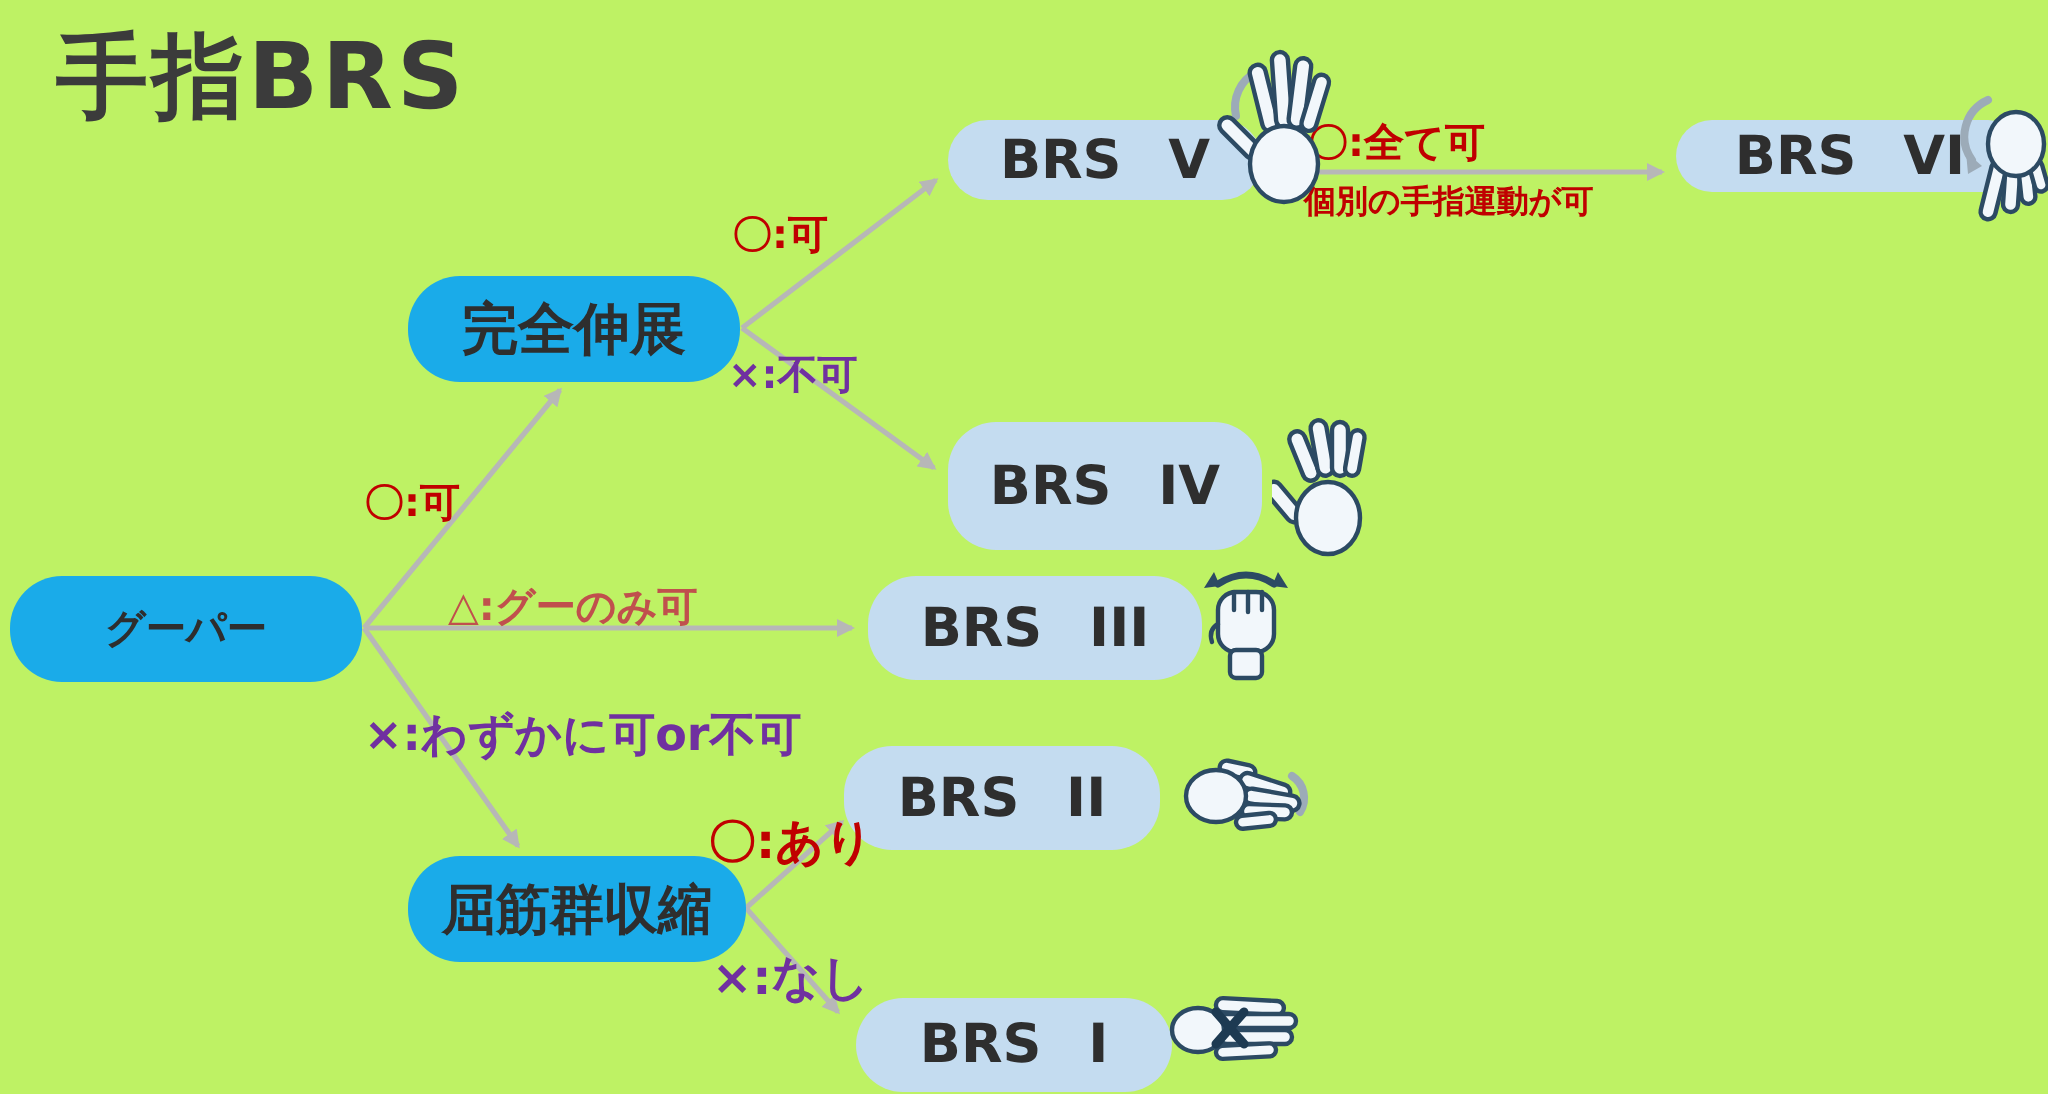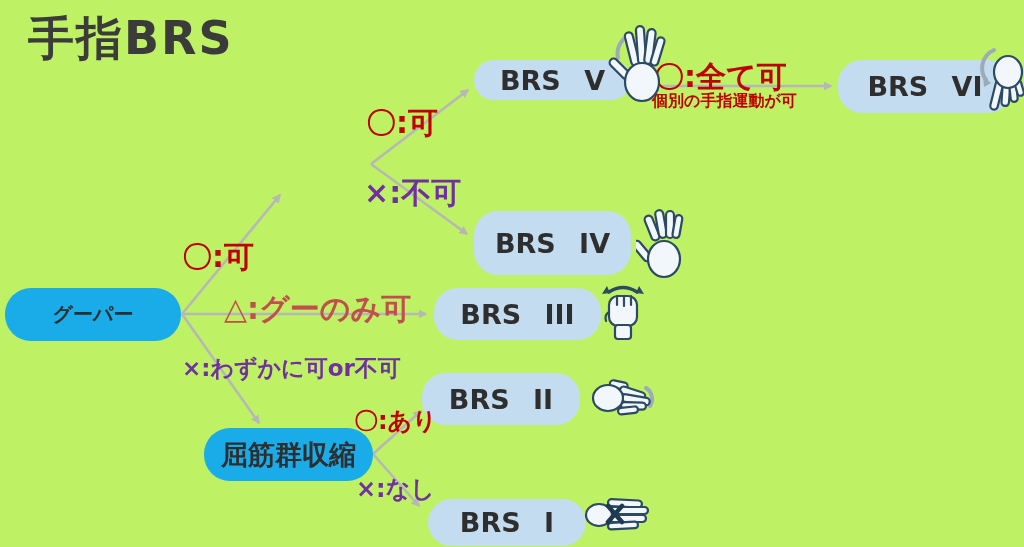--- a/index.html
+++ b/index.html
@@ -19,21 +19,21 @@
   }
   .snode{
     position:absolute;display:flex;align-items:center;justify-content:center;
     background:var(--stage-blue,#c4dcf0);border-radius:24px;
     color:var(--node-text,#2e2e2e);font-weight:600;font-size:27px;word-spacing:14px;white-space:pre;
   }
   .lbl{position:absolute;font-weight:700;white-space:nowrap;line-height:1.1;}
   .red{color:var(--red,#c00000);}
   .salmon{color:var(--salmon,#c0504d);}
   .purple{color:var(--purple,#7030a0);}
-  .f26{font-size:30px;} .f24{font-size:24px;} .f23{font-size:23px;} .f16{font-size:16px;}
+  .f26{font-size:20px;} .f24{font-size:24px;} .f23{font-size:23px;} .f16{font-size:16px;}
   svg.overlay{position:absolute;left:0;top:0;}
   .hand{position:absolute;}
 </style>
 </head>
 <body>
 
 <div id="canvas">
 
   <h1 class="title">手指BRS</h1>
 
@@ -49,24 +49,25 @@
       <line x1="182" y1="314" x2="259" y2="423" marker-end="url(#arrow)"></line>
       <line x1="371" y1="164" x2="468" y2="90" marker-end="url(#arrow)"></line>
       <line x1="371" y1="164" x2="467" y2="234" marker-end="url(#arrow)"></line>
       <line x1="630" y1="86" x2="831" y2="86" marker-end="url(#arrow)"></line>
       <line x1="373" y1="454" x2="421" y2="411" marker-end="url(#arrow)"></line>
       <line x1="373" y1="454" x2="419" y2="506" marker-end="url(#arrow)"></line>
     </g>
   </svg>
 
   <div class="dnode" style="left:5px;top:288px;width:176px;height:53px;font-size:20px;">グーパー</div>
+  <div class="dnode" style="left:204px;top:138px;width:166px;height:53px;">完全伸展</div>
   <div class="dnode" style="left:204px;top:428px;width:169px;height:53px;font-size:27px;">屈筋群収縮</div>
 
   <div class="snode" style="left:474px;top:60px;width:157px;height:40px;">BRS V</div>
-  <div class="snode" style="left:838px;top:60px;width:174px;height:53px;text-align:center;">BRS VI</div>
+  <div class="snode" style="left:838px;top:60px;width:174px;height:36px;text-align:center;">BRS VI</div>
   <div class="snode" style="left:474px;top:211px;width:157px;height:64px;">BRS IV</div>
   <div class="snode" style="left:434px;top:288px;width:167px;height:52px;">BRS III</div>
   <div class="snode" style="left:422px;top:373px;width:158px;height:52px;">BRS II</div>
   <div class="snode" style="left:428px;top:499px;width:158px;height:47px;">BRS I</div>
 
   <span class="lbl red f26" style="left:182px;top:240px;">〇:可</span>
   <span class="lbl red f26" style="left:366px;top:106px;">〇:可</span>
   <span class="lbl purple f26" style="left:364px;top:176px;">×:不可</span>
   <span class="lbl red f26" style="left:654px;top:60px;">〇:全て可</span>
   <span class="lbl red f16" style="left:652px;top:92px;">個別の手指運動が可</span>

